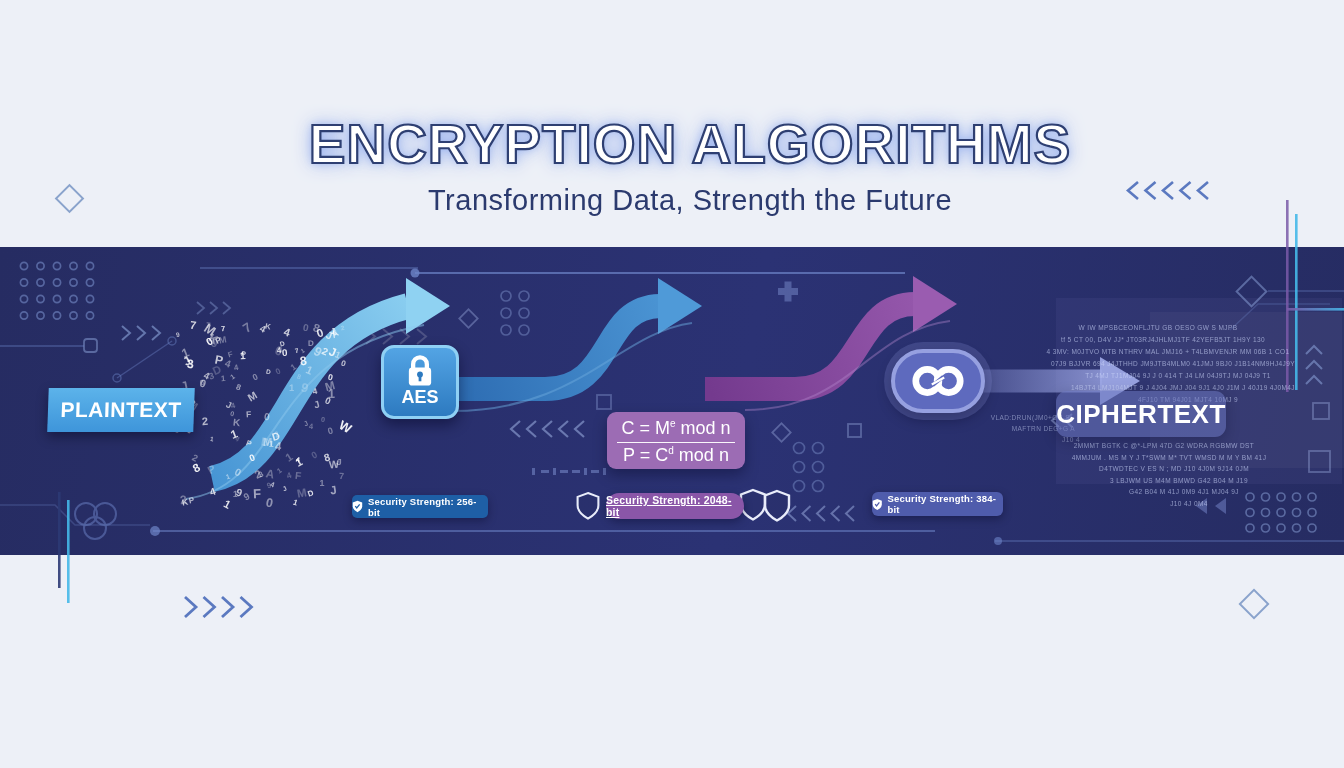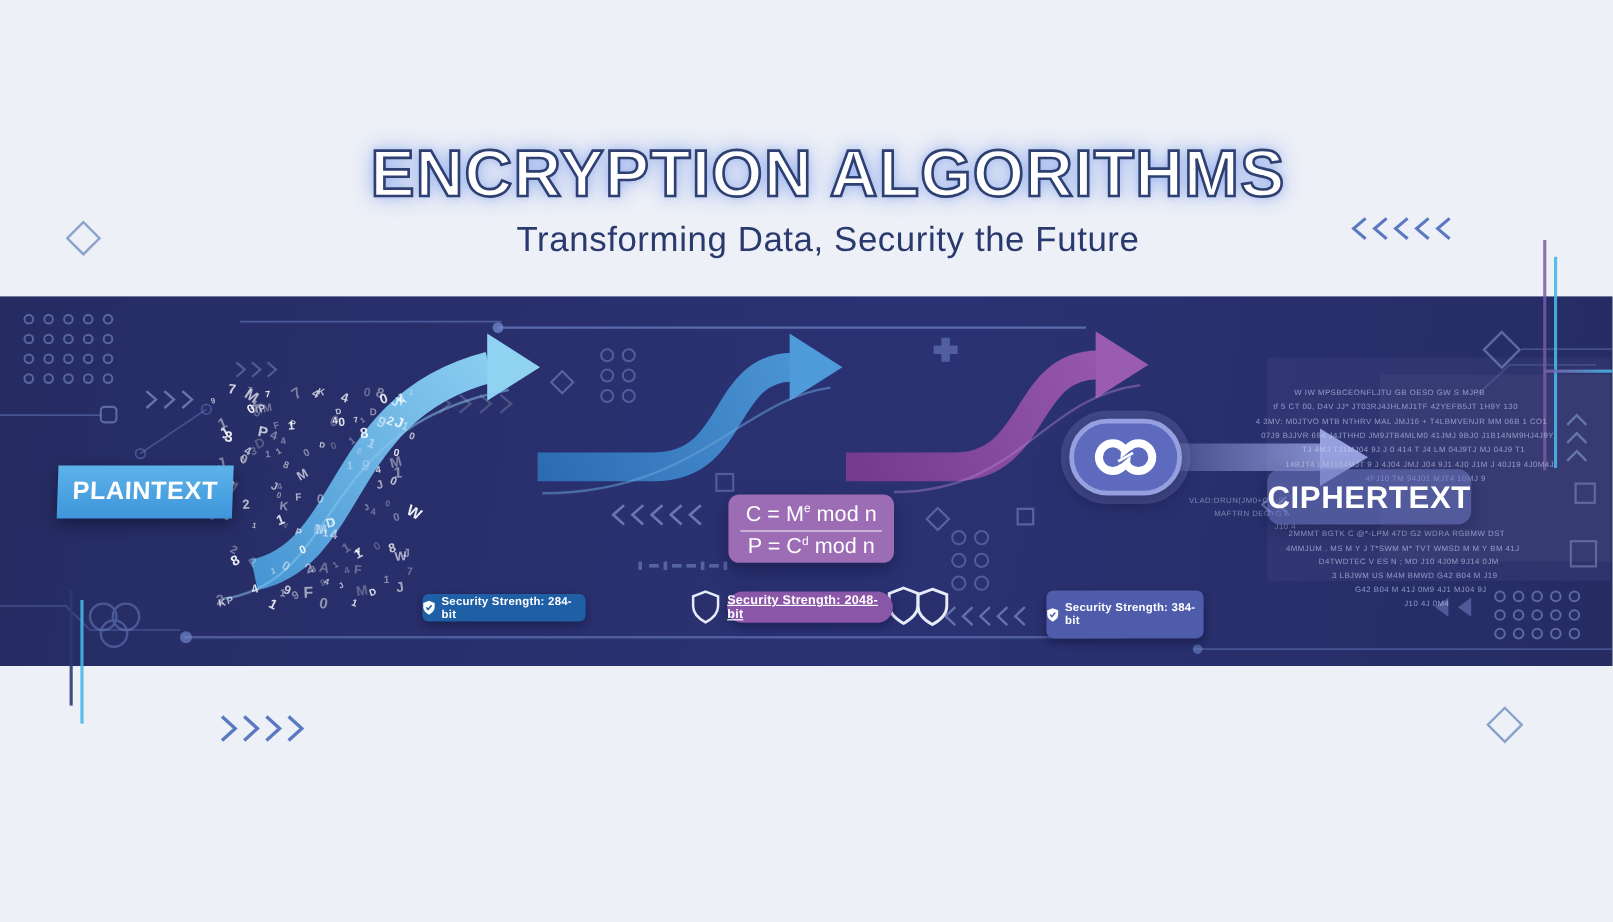--- a/index.html
+++ b/index.html
@@ -63,21 +63,21 @@
   .f-line sub { font-size:11px; } .f-line sup { font-size:10px; }
   .f-rule { width:86%; margin:3px auto 2px auto; border-bottom:1.6px solid rgba(255,255,255,.95); }
   .f-sec { display:flex; align-items:center; justify-content:flex-end; gap:5px; padding-right:14px; font-size:14px; font-weight:bold; }
   .f-ecc .ecc-name { text-align:center; font-size:20px; font-weight:bold; letter-spacing:1px; }
   .f-ecc .f-line { font-size:16px; margin-top:2px; }
 
   .badge { position:absolute; z-index:10; display:flex; align-items:center; justify-content:center; gap:5px;
     color:#fff; font-size:9.5px; font-weight:bold; letter-spacing:.2px; box-shadow:0 3px 8px rgba(0,0,30,.35); }
   .b-aes { left:352px; top:495px; width:136px; height:23px; border-radius:5px; background:var(--aes-badge); }
   .b-rsa { left:606px; top:493px; width:138px; height:26px; border-radius:13px; background:var(--rsa-badge); font-size:10.5px;text-decoration:underline; }
-  .b-ecc { left:872px; top:492px; width:131px; height:40px; border-radius:6px; background:var(--ecc-badge); }
+  .b-ecc { left:872px; top:492px; width:131px; height:24px; border-radius:6px; background:var(--ecc-badge); }
 
   .rsa-circle { position:absolute; left:633px; top:338px; width:86px; height:86px; z-index:10;
     border-radius:50%; background:var(--rsa-fill); border:5px solid var(--rsa-ring);
     box-shadow:inset 0 0 0 5px rgba(55,25,75,.5), 0 6px 16px rgba(0,0,30,.45);
     display:flex; align-items:center; justify-content:center; }
   .rsa-circle span { color:#fff; font-size:27px; font-weight:bold; letter-spacing:.5px; }
 
   .ecc-pill { position:absolute; left:891px; top:349px; width:94px; height:64px; z-index:10;
     border-radius:32px; background:var(--ecc-fill); border:4px solid var(--ecc-ring);
     box-shadow:0 0 0 7px rgba(130,140,210,.25), 0 6px 14px rgba(0,0,30,.4);
@@ -85,21 +85,21 @@
 
   .shield-out { position:absolute; z-index:9; }
 </style>
 </head>
 <body>
 
 <div class="page">
 
   <div class="header">
     <div class="title">ENCRYPTION ALGORITHMS</div>
-    <div class="subtitle">Transforming Data, Security the Future</div>
+    <div class="subtitle">Transforming Data, Strength the Future</div>
   </div>
 
   <div class="banner"></div>
   <div class="glass1"></div>
   <div class="glass2"></div>
 
   <svg class="decor" id="decor">
 
     <rect x="60" y="189" width="19" height="19" fill="none" stroke="#8aa3cc" stroke-width="2" transform="rotate(45 69.5 198.5)"></rect>
     <rect x="1244" y="594" width="20" height="20" fill="none" stroke="#8aa3cc" stroke-width="2" transform="rotate(45 1254 604)"></rect>
@@ -453,26 +453,35 @@
   <div class="noise noise-side" id="noiseSide">
       <div style="transform: translateX(-24px);">VLAD:DRUN(JM0+CG-S</div>
       <div style="transform: translateX(-19px);">MAFTRN DEG+G A</div>
       <div style="transform: translateX(-14px);">J10 4</div>
     </div>
 
   <div class="ptext-box">
     <span>PLAINTEXT</span>
   </div>
 
+  <div class="aes-card">
+    <svg width="38" height="36" viewBox="0 0 44 42" style="margin-top:5px">
+      <path d="M14,18 v-5 a8,8 0 0 1 16,0 v5" fill="none" stroke="#fff" stroke-width="5" stroke-linecap="round"></path>
+      <rect x="9" y="17" width="26" height="21" rx="4" fill="#fff"></rect>
+      <circle cx="22" cy="25" r="3.4" fill="#2d7ac0"></circle>
+        <rect x="20.4" y="26" width="3.2" height="7" fill="#2d7ac0"></rect>
+    </svg>
+    <div class="lbl">AES</div>
+  </div>
   <div class="badge b-aes">
     <svg width="11" height="13" viewBox="0 0 30 34">
       <path d="M15,1 L28,6 V16 Q28,26 15,33 Q2,26 2,16 V6 Z" fill="#fff"></path>
       <polyline points="9,16 13,21 21,11" fill="none" stroke="#1e5fa6" stroke-width="3.5"></polyline>
     </svg>
-    <span>Security Strength: 284-bit</span>
+    <span>Security Strength: 256-bit</span>
   </div>
 
   <div class="formula-card f-rsa">
     <div class="f-line"><span>C = M</span><sup>e</sup><span> mod n</span></div>
     <div class="f-rule"></div>
     <div class="f-line"><span>P = C</span><sup>d</sup><span> mod n</span></div>
   </div>
   <div class="badge b-rsa">
     <span>Security Strength: 2048-bit</span>
   </div>

